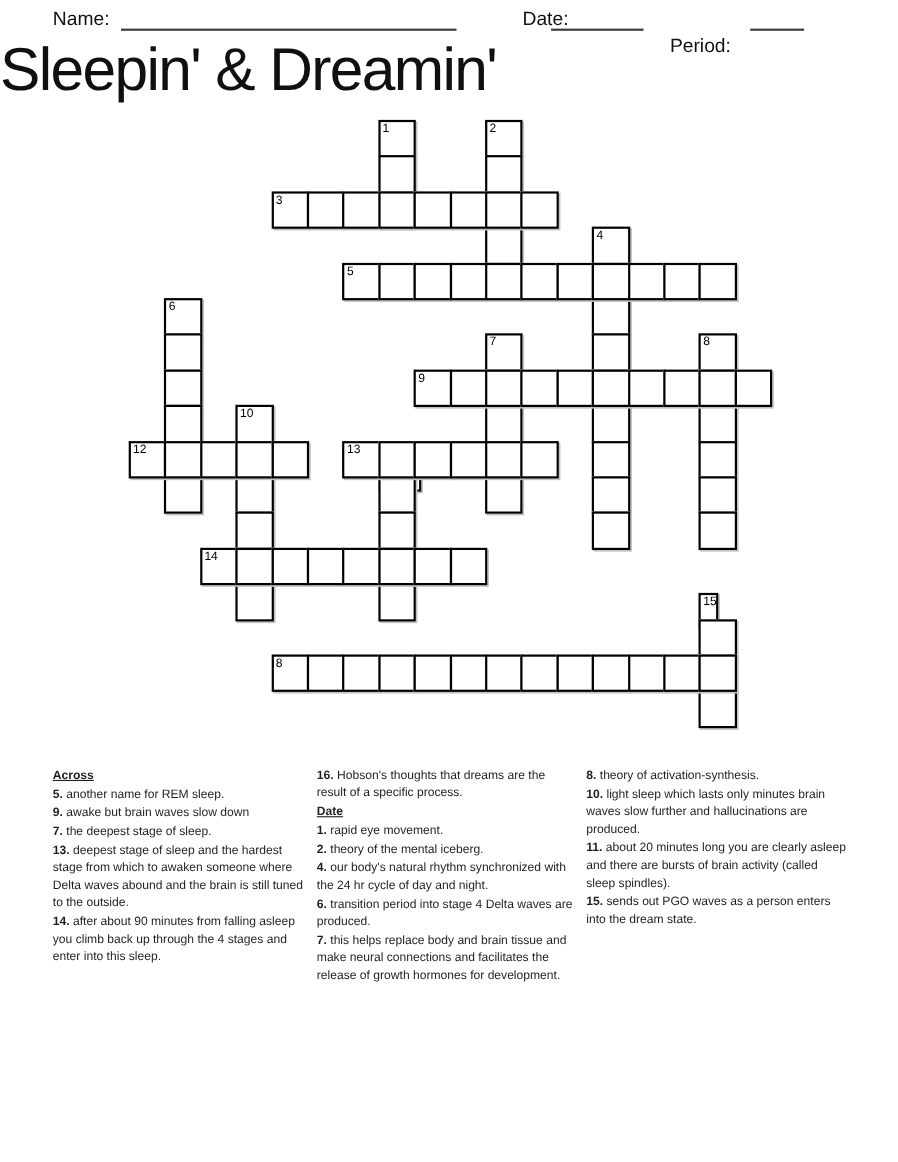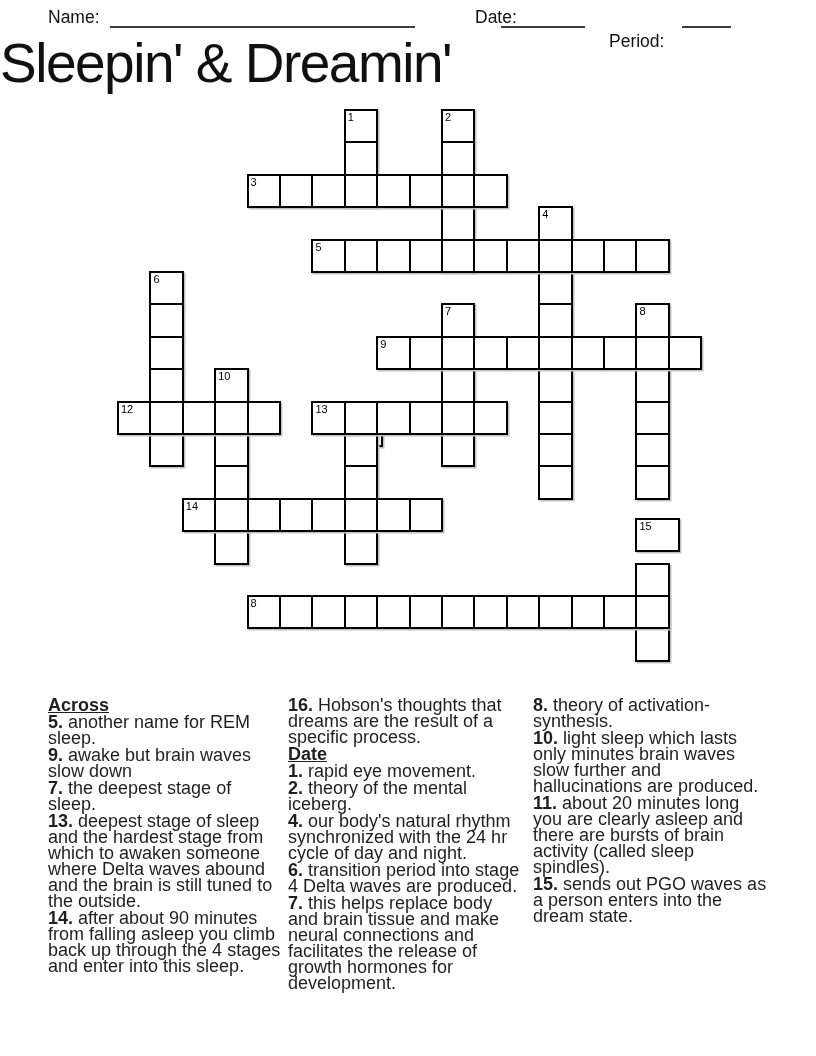--- a/index.html
+++ b/index.html
@@ -21,21 +21,21 @@
   .grid { position:absolute; left:0; top:0; width:816px; height:700px; }
   .grid-cell {
     position:absolute; box-sizing:border-box; background:#ffffff;
     border:2px solid #000000; box-shadow:1.5px 1.5px 0 #c2c2c2;
   }
   .cellnum {
     position:absolute; top:0; left:2px; font-size:11px; line-height:13px;
     color:#000; font-weight:400;
   }
   
-  .cluecol { position:absolute; top:697px; font-size:18px; line-height:16px; color:#1f1f1f; }
+  .cluecol { position:absolute; top:697px; font-size:11px; line-height:16px; color:#1f1f1f; }
   .clue { margin:0 0 1px 0; }
   .clue .num { font-weight:bold; }
   .clue-heading { font-weight:bold; text-decoration:underline; margin:0 0 1px 0; }
 </style>
 </head>
 <body>
 
 <div class="page">
 
   <div>
@@ -165,21 +165,21 @@
       <div class="grid-cell" style="left: 181.8px; top: 497.8px; width: 34.4px; height: 34.4px;">
         <span class="cellnum">14</span>
       </div>
       <div class="grid-cell" style="left: 214.2px; top: 497.8px; width: 34.4px; height: 34.4px;"></div>
       <div class="grid-cell" style="left: 246.6px; top: 497.8px; width: 34.4px; height: 34.4px;"></div>
       <div class="grid-cell" style="left: 279px; top: 497.8px; width: 34.4px; height: 34.4px;"></div>
       <div class="grid-cell" style="left: 311.4px; top: 497.8px; width: 34.4px; height: 34.4px;"></div>
       <div class="grid-cell" style="left: 343.8px; top: 497.8px; width: 34.4px; height: 34.4px;"></div>
       <div class="grid-cell" style="left: 376.2px; top: 497.8px; width: 34.4px; height: 34.4px;"></div>
       <div class="grid-cell" style="left: 408.6px; top: 497.8px; width: 34.4px; height: 34.4px;"></div>
-      <div class="grid-cell" style="left: 635.4px; top: 518px; width: 45px; height: 34.4px;">
+      <div class="grid-cell" style="left: 635.4px; top: 539px; width: 18px; height: 34.4px;">
         <span class="cellnum">15</span>
       </div>
       <div class="grid-cell" style="left: 635.4px; top: 562.6px; width: 34.4px; height: 34.4px;"></div>
       <div class="grid-cell" style="left: 635.4px; top: 595px; width: 34.4px; height: 34.4px;"></div>
       <div class="grid-cell" style="left: 635.4px; top: 627.4px; width: 34.4px; height: 34.4px;"></div>
       <div class="grid-cell" style="left: 246.6px; top: 595px; width: 34.4px; height: 34.4px;">
         <span class="cellnum">8</span>
       </div>
       <div class="grid-cell" style="left: 279px; top: 595px; width: 34.4px; height: 34.4px;"></div>
       <div class="grid-cell" style="left: 311.4px; top: 595px; width: 34.4px; height: 34.4px;"></div>

